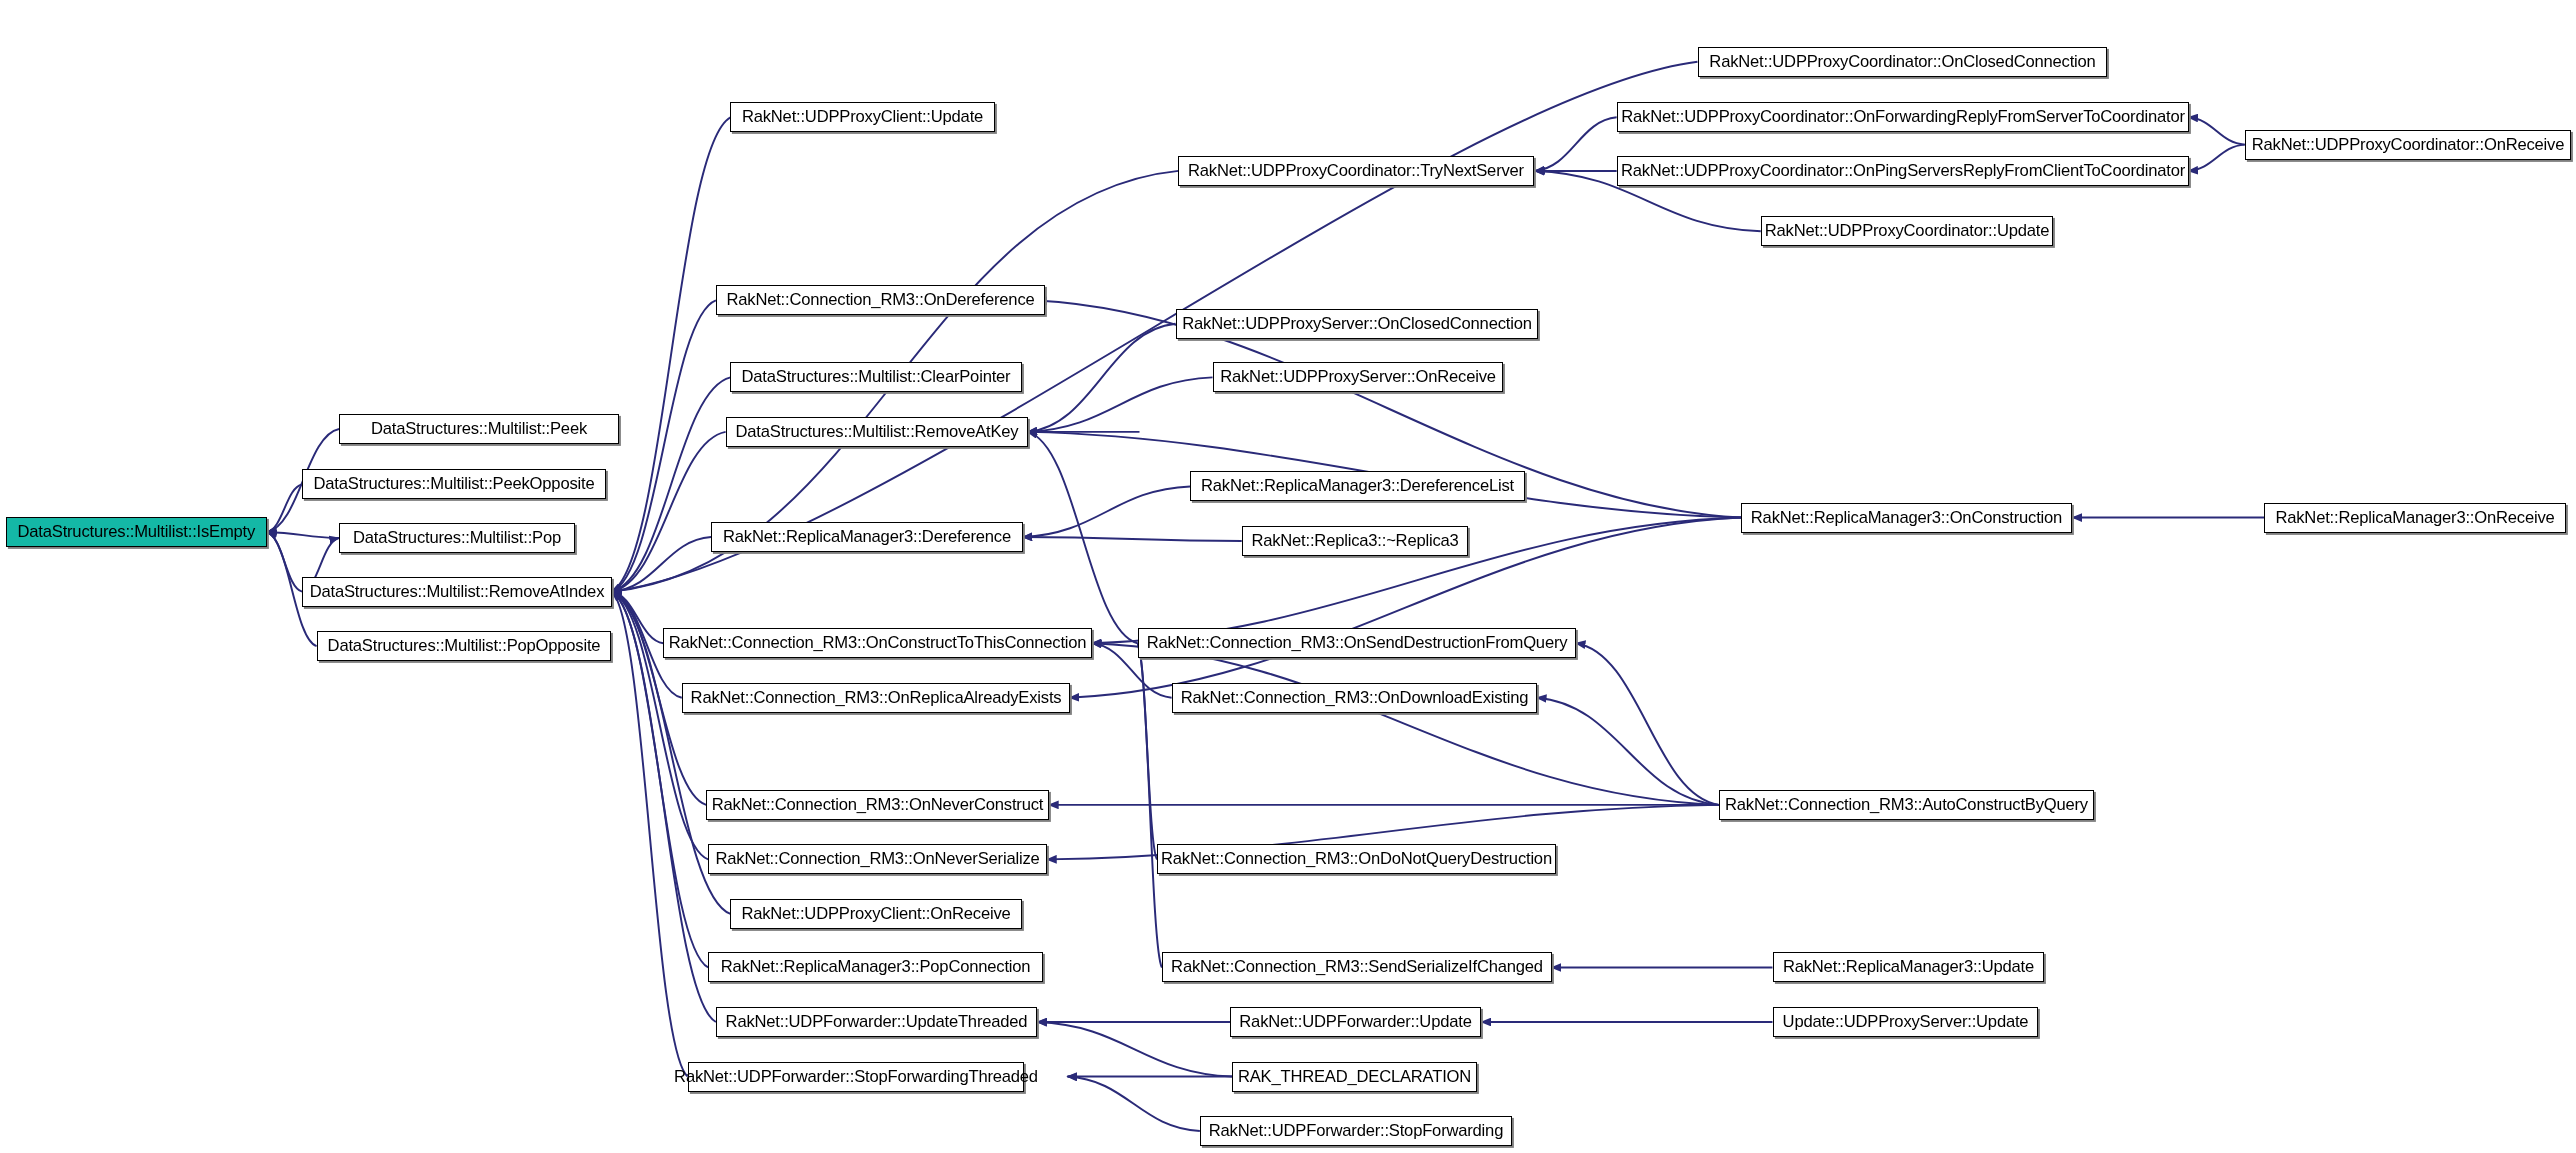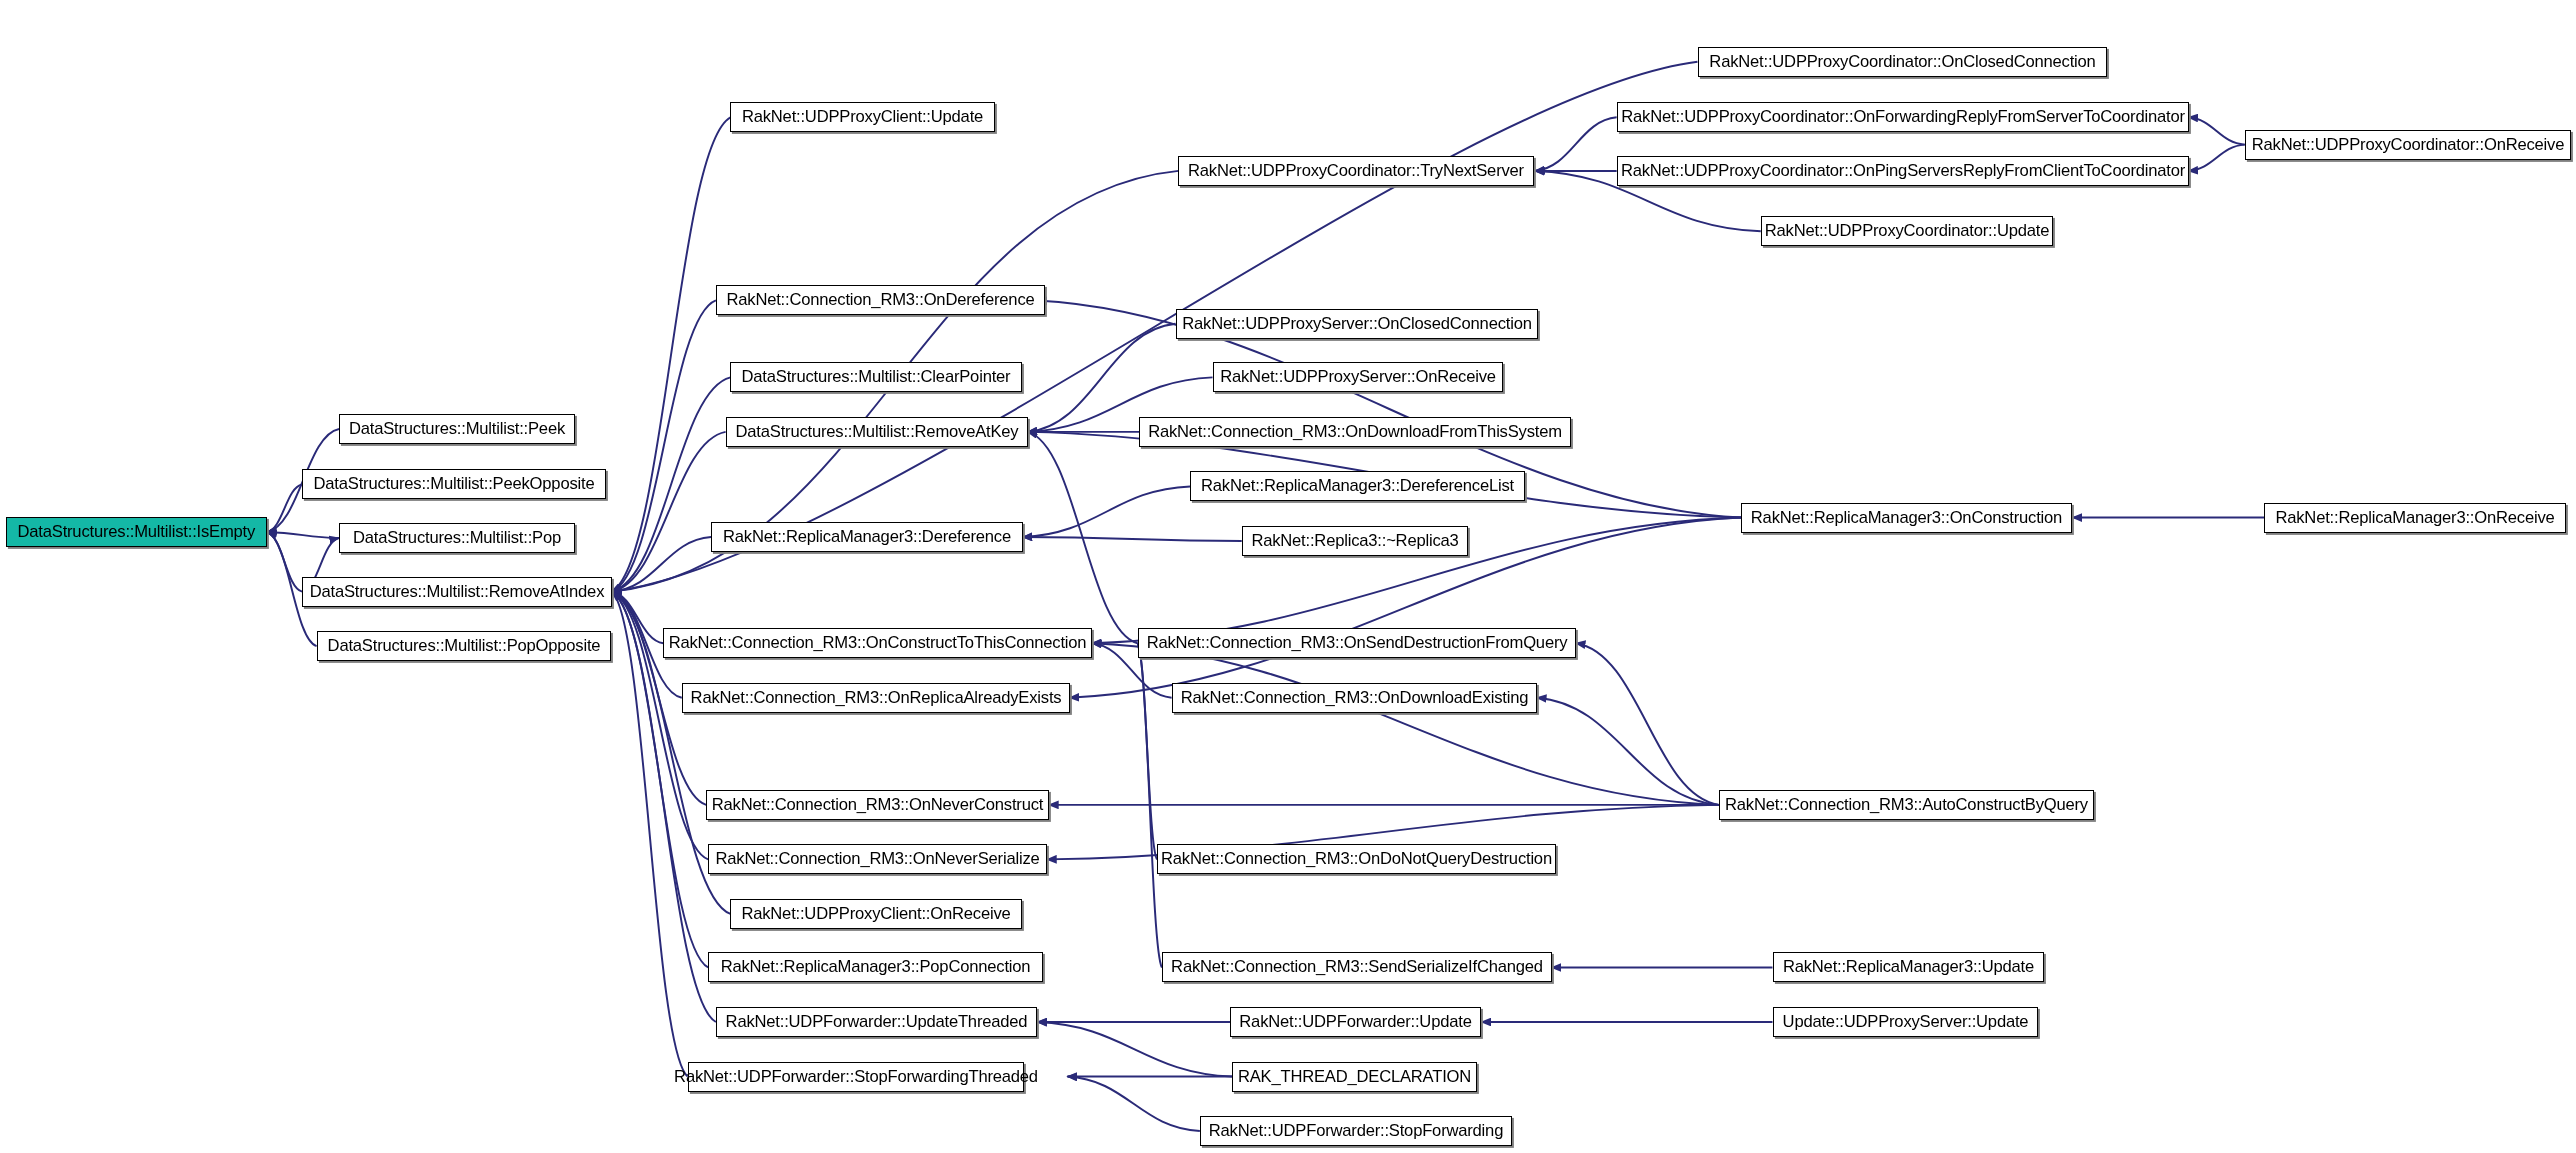--- a/index.html
+++ b/index.html
@@ -115,21 +115,21 @@
         <path d="M1265,1105.5 C1175,1102.14 1155,1052.86 1065,1049.5" fill="none" stroke="#2a2a78" stroke-width="2" marker-end="url(#arrowhead)"></path>
         <path d="M1265,1105.5 C1209.23,1105.5 1151.77,1105.5 1096,1105.5" fill="none" stroke="#2a2a78" stroke-width="2" marker-end="url(#arrowhead)"></path>
         <path d="M1232,1161.5 C1170.8,1158.14 1157.2,1108.86 1096,1105.5" fill="none" stroke="#2a2a78" stroke-width="2" marker-end="url(#arrowhead)"></path>
         <path d="M1820,1049.5 C1721.33,1049.5 1619.67,1049.5 1521,1049.5" fill="none" stroke="#2a2a78" stroke-width="2" marker-end="url(#arrowhead)"></path>
       </g>
   </svg>
   <div id="node-layer">
       <div class="gnode root" style="left: 5.8px; top: 517px; width: 261px; height: 30px;">
         <span class="lbl">DataStructures::Multilist::IsEmpty</span>
       </div>
-      <div class="gnode" style="left: 339px; top: 414px; width: 236px; height: 30px;">
+      <div class="gnode" style="left: 339px; top: 414px; width: 280px; height: 30px;">
         <span class="lbl">DataStructures::Multilist::Peek</span>
       </div>
       <div class="gnode" style="left: 302px; top: 469px; width: 304px; height: 30px;">
         <span class="lbl">DataStructures::Multilist::PeekOpposite</span>
       </div>
       <div class="gnode" style="left: 339px; top: 523px; width: 236px; height: 30px;">
         <span class="lbl">DataStructures::Multilist::Pop</span>
       </div>
       <div class="gnode" style="left: 302px; top: 577px; width: 310px; height: 30px;">
         <span class="lbl">DataStructures::Multilist::RemoveAtIndex</span>
@@ -177,23 +177,20 @@
         <span class="lbl">RakNet::UDPForwarder::UpdateThreaded</span>
       </div>
       <div class="gnode" style="left: 688px; top: 1062px; width: 336px; height: 30px;">
         <span class="lbl">RakNet::UDPForwarder::StopForwardingThreaded</span>
       </div>
       <div class="gnode" style="left: 1176px; top: 309px; width: 362px; height: 30px;">
         <span class="lbl">RakNet::UDPProxyServer::OnClosedConnection</span>
       </div>
       <div class="gnode" style="left: 1213px; top: 362px; width: 290px; height: 30px;">
         <span class="lbl">RakNet::UDPProxyServer::OnReceive</span>
-      </div>
-      <div class="gnode" style="left: 1139px; top: 417px; width: 432px; height: 30px;">
-        <span class="lbl">RakNet::Connection_RM3::OnDownloadFromThisSystem</span>
       </div>
       <div class="gnode" style="left: 1190px; top: 471px; width: 335px; height: 30px;">
         <span class="lbl">RakNet::ReplicaManager3::DereferenceList</span>
       </div>
       <div class="gnode" style="left: 1242px; top: 526px; width: 226px; height: 30px;">
         <span class="lbl">RakNet::Replica3::~Replica3</span>
       </div>
       <div class="gnode" style="left: 1138px; top: 628px; width: 438px; height: 30px;">
         <span class="lbl">RakNet::Connection_RM3::OnSendDestructionFromQuery</span>
       </div>

